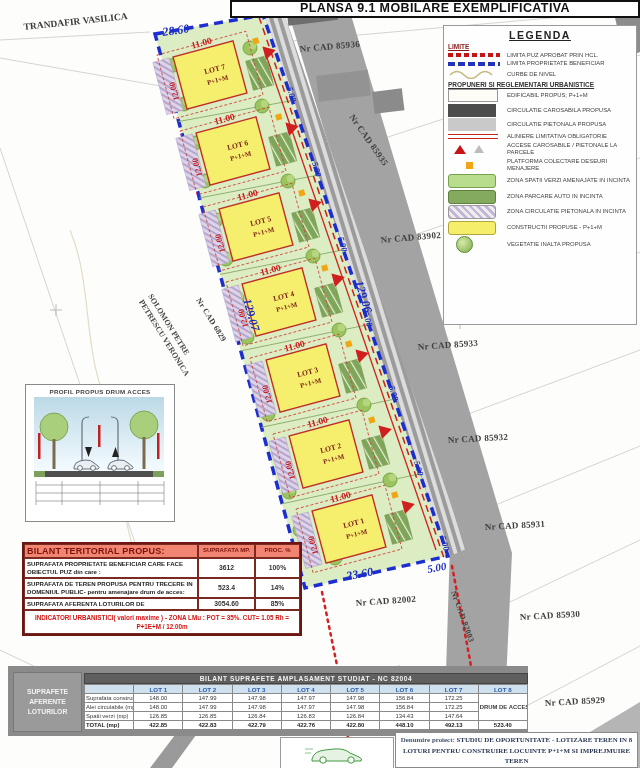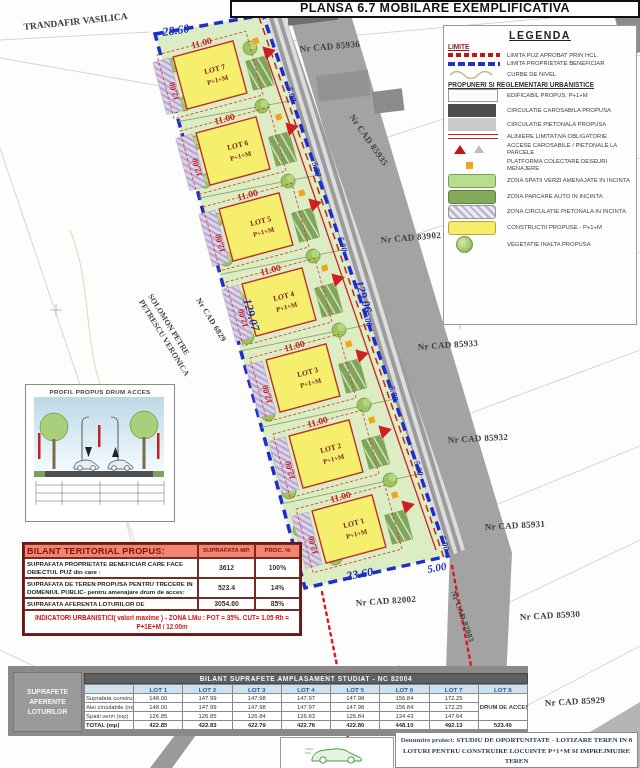--- a/index.html
+++ b/index.html
@@ -313,21 +313,21 @@
     <text class="cad" transform="translate(418,350) rotate(-4)">Nr CAD 85933</text>
     <text class="cad" transform="translate(448,443) rotate(-3)">Nr CAD 85932</text>
     <text class="cad" transform="translate(485,530) rotate(-3)">Nr CAD 85931</text>
     <text class="cad" transform="translate(520,620) rotate(-3)">Nr CAD 85930</text>
     <text class="cad" transform="translate(545,706) rotate(-3)">Nr CAD 85929</text>
     <text class="cad" transform="translate(356,606) rotate(-4)">Nr CAD 82002</text>
     <text class="cad cad-sm" transform="translate(451,592) rotate(70)">Nr CAD 82003</text>
     <text class="cad cad-sm" transform="translate(196,300) rotate(58)">Nr CAD 6829</text>
   </svg>
 
-  <div class="titlebar">PLANSA 6.7 MOBILARE EXEMPLIFICATIVA</div>
+  <div class="titlebar">PLANSA 9.1 MOBILARE EXEMPLIFICATIVA</div>
 
   <div class="legend">
     <h1>LEGENDA</h1>
     <div class="lg-sec">LIMITE</div>
     <div class="lg-row">
       <div class="lg-sw">
           <div class="sw-reddash"></div>
         </div>
       <div class="lg-lb">LIMITA PUZ APROBAT PRIN HCL.</div>
     </div>

